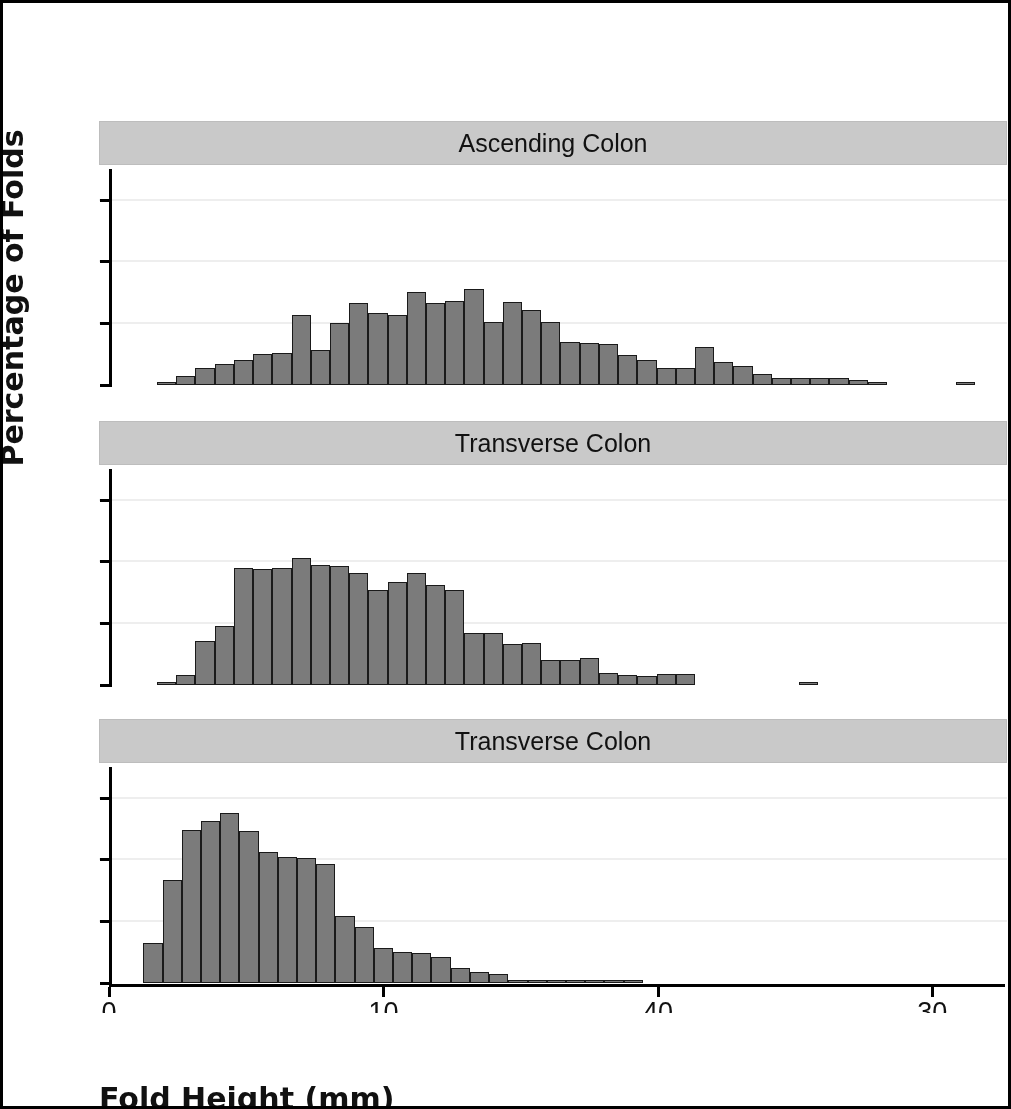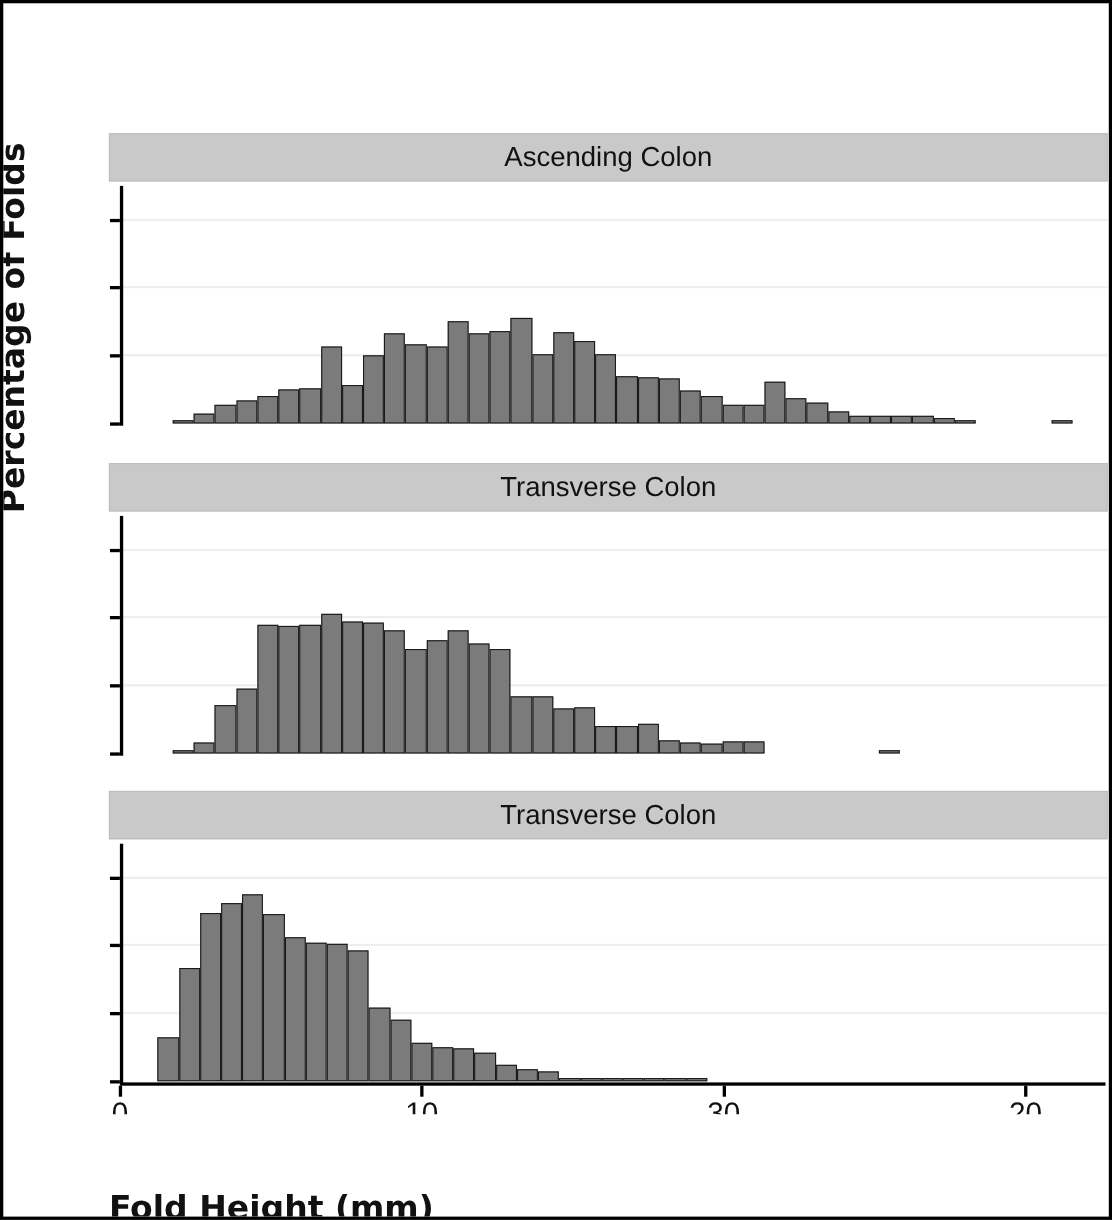--- a/index.html
+++ b/index.html
@@ -271,20 +271,20 @@
           <div class="tick-y" style="left: 1px; top: 217px;"></div>
           <div class="tick-y" style="left: 1px; top: 155.235px;"></div>
           <div class="tick-y" style="left: 1px; top: 93.4706px;"></div>
           <div class="tick-y" style="left: 1px; top: 31.7059px;"></div>
           <div class="axis-x" style="left: 10px; top: 219px; width: 896px;"></div>
           <div class="tick-x" style="left: 9px; top: 222px;"></div>
           <div class="xlab" style="left: -20px; top: 232px;">0</div>
           <div class="tick-x" style="left: 283.462px; top: 222px;"></div>
           <div class="xlab" style="left: 254.462px; top: 232px; text-decoration: underline;">10</div>
           <div class="tick-x" style="left: 557.923px; top: 222px;"></div>
-          <div class="xlab" style="left: 528.923px; top: 232px;">30</div>
+          <div class="xlab" style="left: 528.923px; top: 232px;">40</div>
           <div class="tick-x" style="left: 832.385px; top: 222px;"></div>
-          <div class="xlab" style="left: 803.385px; top: 232px;">20</div>
+          <div class="xlab" style="left: 803.385px; top: 232px;">30</div>
         </div>
     </div>
   </div>
 
 </div>
 
 </body></html>

